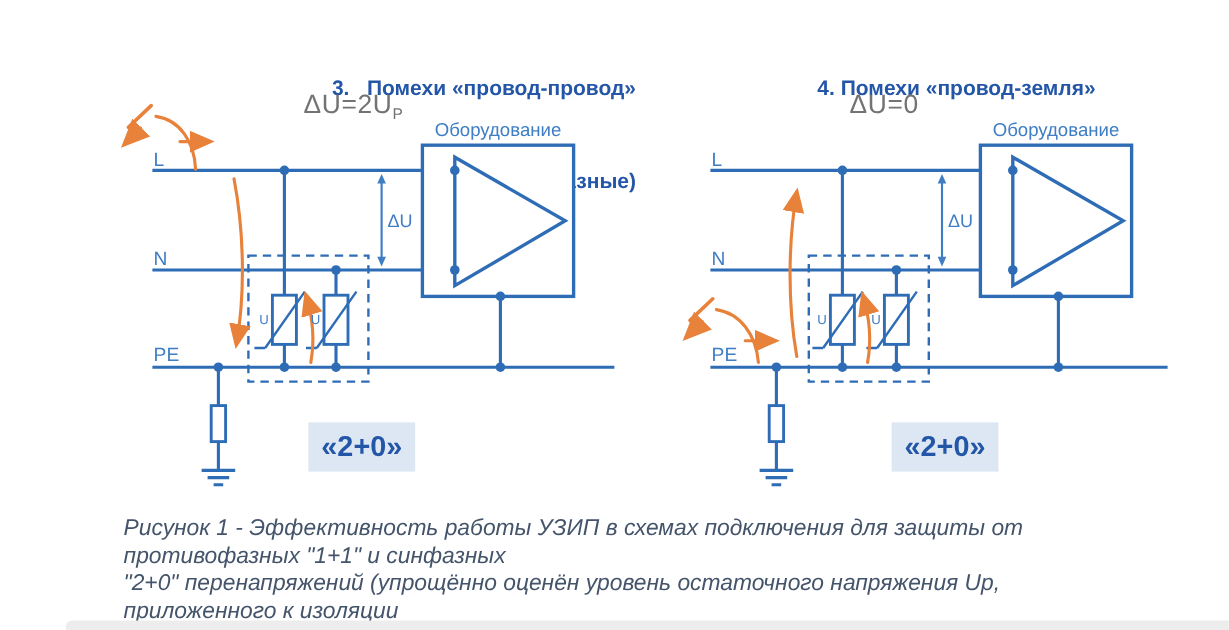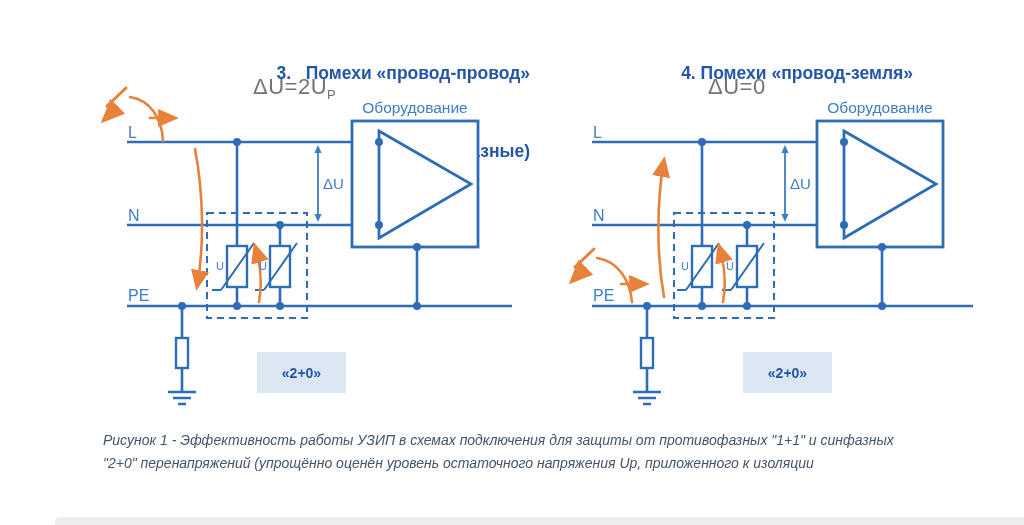--- a/index.html
+++ b/index.html
@@ -12,26 +12,26 @@
     font-size:17.5px;line-height:26px;text-align:right;white-space:pre;
   }
   .panel-title .t2{font-weight:bold;}
   .formula{
     position:absolute;top:74px;color:#737373;font-size:22px;
     letter-spacing:0.5px;white-space:nowrap;
   }
   .formula sub{font-size:13px;}
   .badge{
     position:absolute;top:352px;width:89px;height:41px;
-    background:#dce7f3;color:#2456a8;font-weight:bold;font-size:14px;
+    background:#dce7f3;color:#2456a8;font-weight:bold;font-size:24px;
     display:flex;align-items:center;justify-content:center;
   }
   .caption{
     position:absolute;left:103px;top:429px;width:840px;
-    color:#44546a;font-style:italic;font-size:14px;line-height:23px;
+    color:#44546a;font-style:italic;font-size:19px;line-height:23px;
   }
   .bottom-strip{
     position:absolute;left:55px;top:517px;right:0;height:8px;
     background:#ededed;border-top-left-radius:5px;
   }
   svg{position:absolute;left:0;top:0;}
   .wire{stroke:#2e6db6;stroke-width:2.6;fill:none;}
   .box{stroke:#2e6db6;stroke-width:2.8;fill:#ffffff;}
   .dashedbox{stroke:#2e6db6;stroke-width:2;fill:none;stroke-dasharray:7 5;}
   .vrect{stroke:#2e6db6;stroke-width:2.4;fill:#ffffff;}

